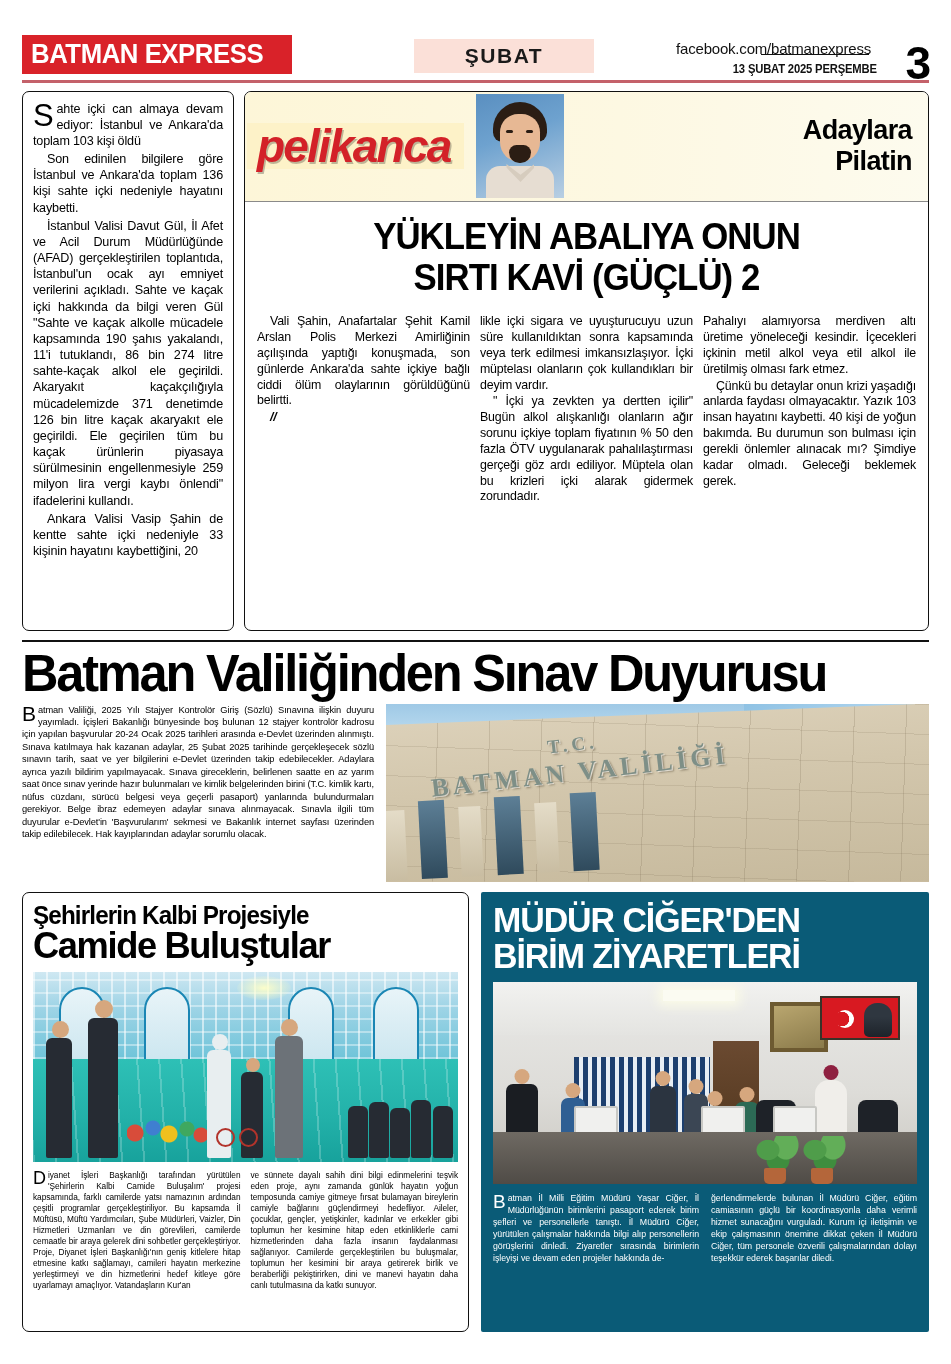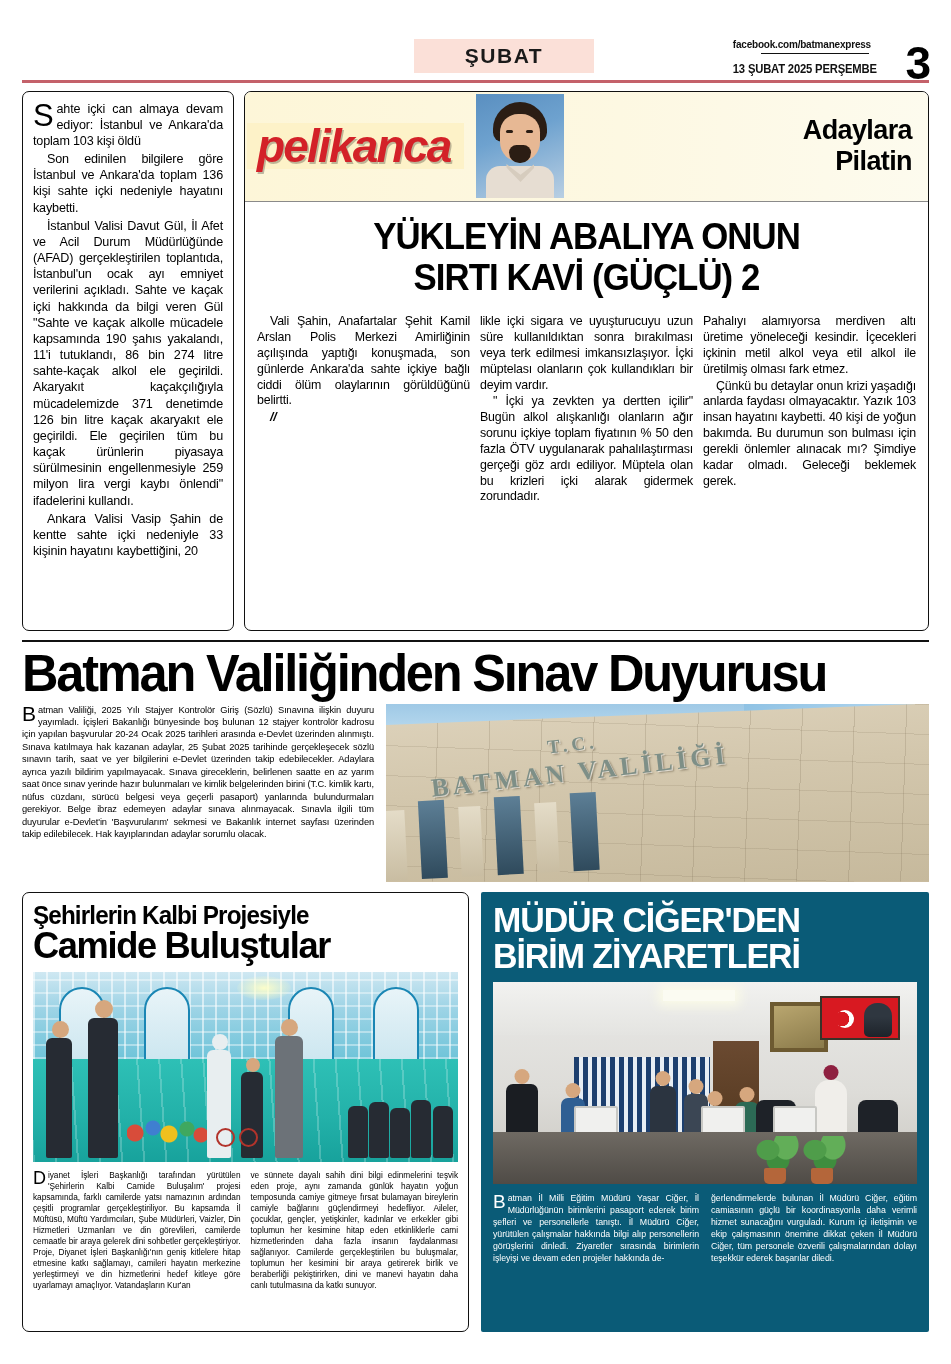--- a/index.html
+++ b/index.html
@@ -55,22 +55,22 @@
     font-size: 21px; font-weight: bold; letter-spacing: 1.5px;
     color: #1a1a1a;
   }
   .masthead-right {
     position: absolute;
     right: 0; bottom: 2px;
     text-align: right;
     width: 320px;
   }
   .fb-line {
-    font-size: 10px; color: #111; letter-spacing: -0.2px;
-    margin-bottom: 12px; padding-right: 58px; font-weight: bold;
+    font-size: 15px; color: #111; letter-spacing: -0.2px;
+    margin-bottom: 5px; padding-right: 58px;
   }
   .date-line {
     font-size: 12.5px; font-weight: bold; color: #111;
     letter-spacing: -0.2px; padding-right: 58px;
     transform: scaleX(0.9); transform-origin: right center;
   }
   .page-num {
     position: absolute; right: -2px; bottom: -10px;
     font-size: 46px; font-weight: bold; line-height: 1;
     font-family: "Liberation Sans", sans-serif;
@@ -462,20 +462,23 @@
   .dropcap4 {
     float: left; font-size: 19px; line-height: 0.8; padding: 1px 2px 0 0; color: #fff;
   }
 </style>
 </head>
 <body>
 
 <div class="page">
 
   <div class="masthead">
+    <div class="logo-box">
+      <span class="logo-text">BATMAN EXPRESS</span>
+    </div>
     <div class="section-pill">
       <span>ŞUBAT</span>
     </div>
     <div class="masthead-right">
       <div class="rule-top"></div>
       <div class="fb-line">facebook.com/batmanexpress</div>
       <div class="date-line">13 ŞUBAT 2025 PERŞEMBE</div>
       <div class="page-num">3</div>
     </div>
   </div>
@@ -510,21 +513,21 @@
       <div class="op-title">
         <div>YÜKLEYİN ABALIYA ONUN</div>
         <div>SIRTI KAVİ (GÜÇLÜ) 2</div>
       </div>
       <div class="op-cols">
         <div class="col">
           <p>Vali Şahin, Anafartalar Şehit Kamil Arslan Polis Merkezi Amirliğinin açılışında yaptığı konuşmada, son günlerde Ankara'da sahte içkiye bağlı ciddi ölüm olaylarının görüldüğünü belirtti.</p>
           <p class="slashes">//</p>
         </div>
         <div class="col">
-          <p class="noind">likle içki sigara ve uyuşturucuyu uzun süre kullanıldıktan sonra bırakılması veya terk edilmesi imkansızlaşıyor. İçki müptelası olanların çok kullandıkları bir deyim vardır.</p>
+          <p class="noind">likle içki sigara ve uyuşturucuyu uzun süre kullanıldıktan sonra kapsamında veya terk edilmesi imkansızlaşıyor. İçki müptelası olanların çok kullandıkları bir deyim vardır.</p>
           <p>" İçki ya zevkten ya dertten içilir" Bugün alkol alışkanlığı olanların ağır sorunu içkiye toplam fiyatının % 50 den fazla ÖTV uygulanarak pahalılaştırması gerçeği göz ardı ediliyor. Müptela olan bu krizleri içki alarak gidermek zorundadır.</p>
         </div>
         <div class="col">
           <p class="noind">Pahalıyı alamıyorsa merdiven altı üretime yöneleceği kesindir. İçecekleri içkinin metil alkol veya etil alkol ile üretilmiş olması fark etmez.</p>
           <p>Çünkü bu detaylar onun krizi yaşadığı anlarda faydası olmayacaktır. Yazık 103 insan hayatını kaybetti. 40 kişi de yoğun bakımda. Bu durumun son bulması için gerekli önlemler alınacak mı? Şimdiye kadar olmadı. Geleceği beklemek gerek.</p>
         </div>
       </div>
     </div>
   </div>
 

